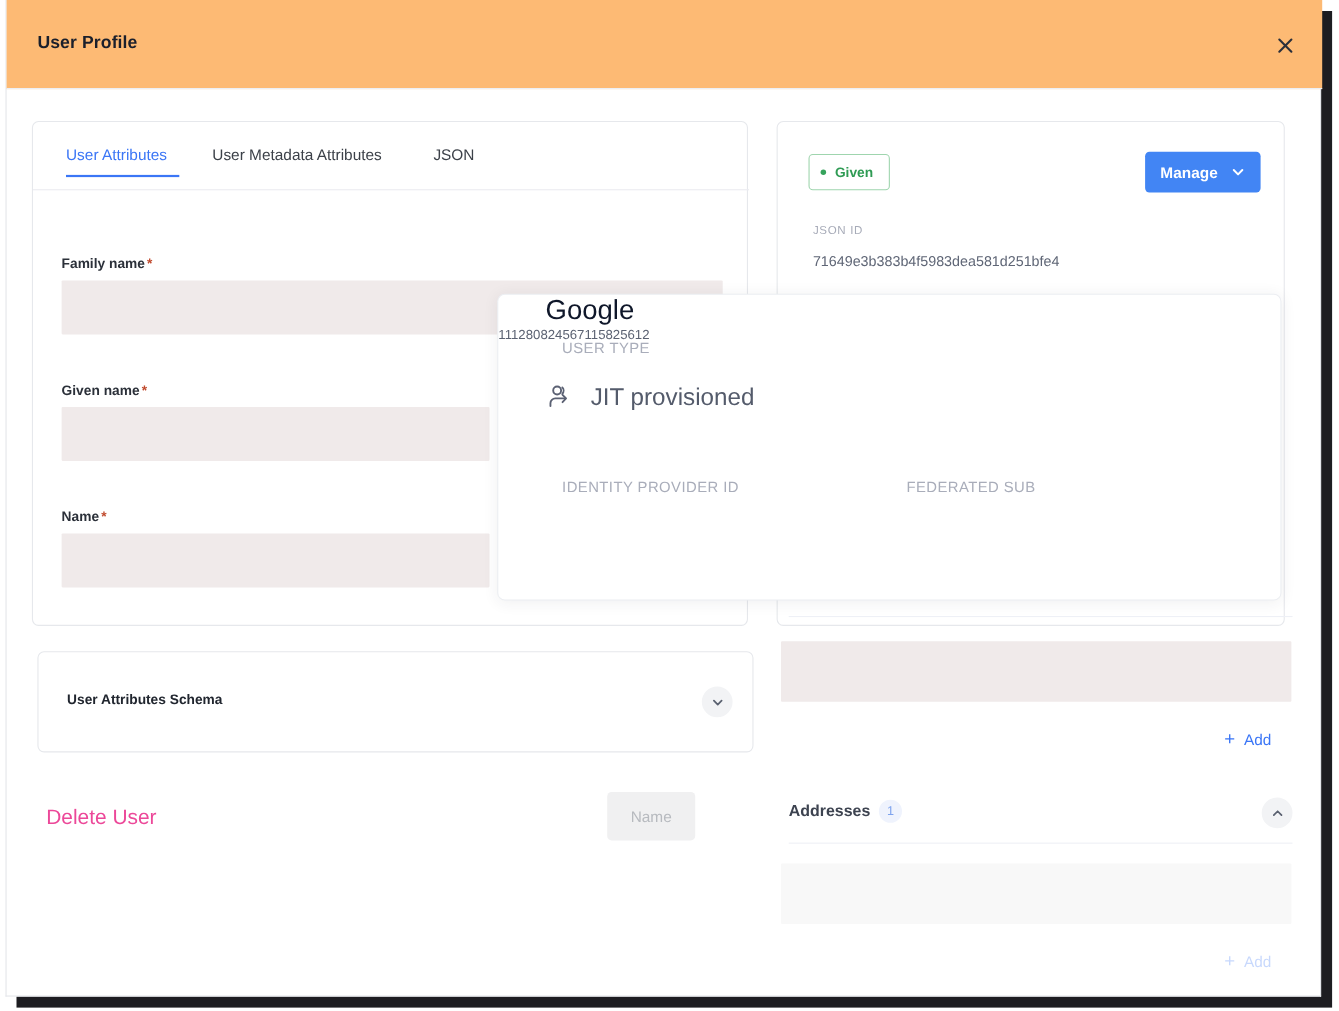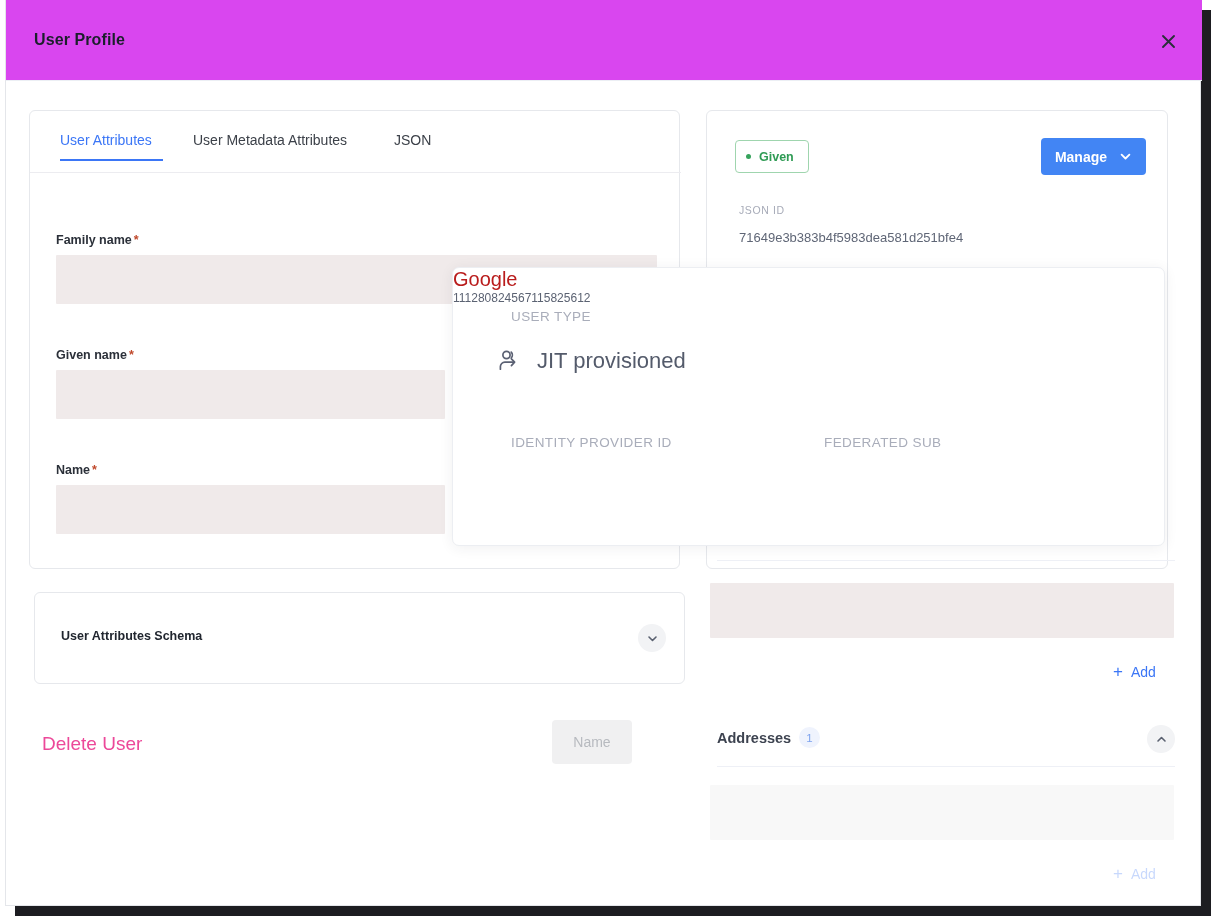--- a/index.html
+++ b/index.html
@@ -17,21 +17,21 @@
     left: 5px; top: 0px;
     width: 1196px; height: 906px;
     background: #ffffff;
     border: 1px solid #e4e6ea;
     border-top: none;
     box-shadow: 10px 10px 0 0 rgba(10,10,14,0.92);
   }
   .modal-header {
     position: absolute; left:0; top:0;
     width: 1196px; height: 81px;
-    background: #d946ef;
+    background: #fdba74;
     border-bottom: 1px solid #eceff4;
   }
   .modal-title {
     position: absolute; left: 28px; top: 31px;
     font-size: 16px; font-weight: bold; color: #1a1f2b;
     letter-spacing: .1px;
   }
   .close-btn {
     position: absolute; right: 20px; top: 27px;
     width: 28px; height: 28px;
@@ -181,21 +181,21 @@
     box-shadow: 0 2px 14px rgba(40,45,60,0.07);
     z-index: 40;
   }
   .ov-label { position: absolute; font-size: 13.5px; color: #a9adba; letter-spacing: .4px; margin-left: 16px; }
   .ov-value { position: absolute; font-size: 22px; color: #545b6b; }
   .ov-type-label { left: 42px; top: 41px; }
   .ov-type-row { position: absolute; left: 42px; top: 79px; display: flex; align-items: center; gap: 14px; }
   .ov-type-icon { color: #5b6173; display: flex; }
   .ov-idp-label { left: 42px; top: 167px; }
   .ov-sub-label { left: 355px; top: 167px; }
-  .ov-idp-value { left: 42px; top: 209px; font-size: 20px; color: #b91c1c; cursor: pointer; }
+  .ov-idp-value { left: 42px; top: 209px; font-size: 25px; color: #0f172a; cursor: pointer; padding-left: 43px; }
   .ov-sub-value { left: 355px; top: 211px; font-size: 12px; color: #5b6272; }
 </style>
 </head>
 <body>
 
 <div id="root">
 
   <div class="modal">
 
     <div class="modal-header">

